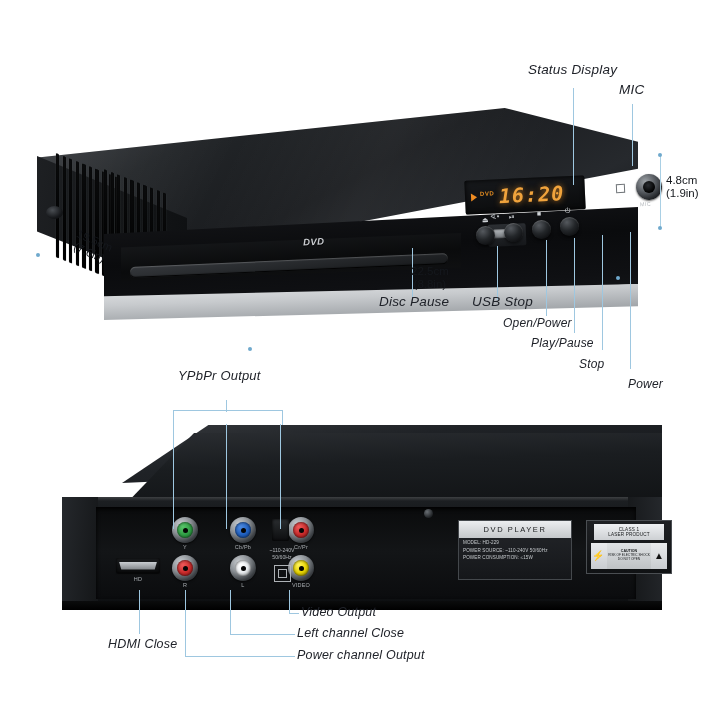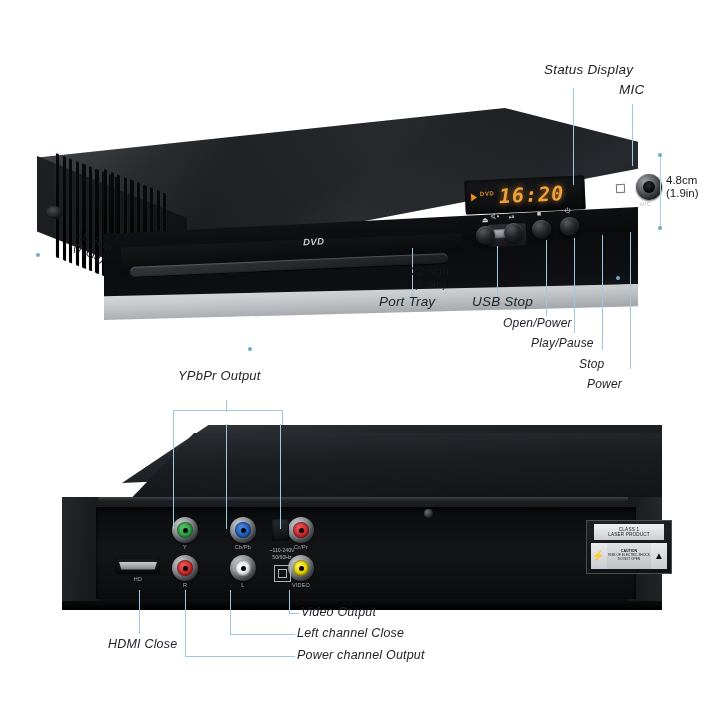--- a/index.html
+++ b/index.html
@@ -263,28 +263,28 @@
 
   <div class="lead v" style="left:573px;top:88px;height:97px;"></div>
   <div class="lead v" style="left:632px;top:104px;height:62px;"></div>
   <div class="lead v" style="left:412px;top:248px;height:52px;"></div>
   <div class="lead v" style="left:497px;top:246px;height:54px;"></div>
   <div class="lead v" style="left:546px;top:240px;height:76px;"></div>
   <div class="lead v" style="left:574px;top:238px;height:95px;"></div>
   <div class="lead v" style="left:602px;top:235px;height:115px;"></div>
   <div class="lead v" style="left:630px;top:232px;height:137px;"></div>
 
-  <div class="callout" style="left:544px;top:62px;font-style:italic;">Status Display</div>
+  <div class="callout" style="left:528px;top:62px;font-style:italic;">Status Display</div>
   <div class="callout" style="left:619px;top:82px;">MIC</div>
-  <div class="callout" style="left:379px;top:294px;">Port Tray</div>
+  <div class="callout" style="left:379px;top:294px;">Disc Pause</div>
   <div class="callout" style="left:472px;top:294px;">USB Stop</div>
   <div class="callout" style="left:503px;top:316px;font-size:12px;">Open/Power</div>
   <div class="callout" style="left:531px;top:336px;font-size:12px;">Play/Pause</div>
   <div class="callout" style="left:579px;top:357px;font-size:12px;">Stop</div>
-  <div class="callout" style="left:587px;top:377px;font-size:12px;">Power</div>
+  <div class="callout" style="left:628px;top:377px;font-size:12px;">Power</div>
 
   <div class="dimline" style="left:38px;top:255px;width:230px;transform-origin:left center;transform:rotate(24deg);"></div>
   <div class="dot" style="left:36px;top:253px;"></div>
   <div class="dot" style="left:248px;top:347px;"></div>
   <div class="dimtext" style="left:73px;top:234px;transform:rotate(24deg);">
     <span>19.5cm</span><br>
     <span>(7.6in)</span>
   </div>
 
   <div class="dimline" style="left:250px;top:348px;width:370px;transform-origin:left center;transform:rotate(-11.2deg);"></div>
@@ -345,20 +345,26 @@
     </div>
     <div class="jlbl" style="left:218px;top:157px;width:42px;">VIDEO</div>
 
     <div class="ac-slot"></div>
     <div class="ac-txt">
       <span>~110-240V</span><br>
       <span>50/60Hz</span>
     </div>
     <div class="cls2"></div>
 
+    <div class="plate">
+      <div class="plate-hd">DVD PLAYER</div>
+      <div class="plate-ln">MODEL: HD-229</div>
+      <div class="plate-ln">POWER SOURCE: ~110-240V 50/60Hz</div>
+      <div class="plate-ln">POWER CONSUMPTION: ≤15W</div>
+    </div>
 
     <div class="laser">
       <div class="laser-top">
         <span>CLASS 1</span>
         <span>LASER PRODUCT</span>
       </div>
       <div class="laser-bot">
         <div class="ltri">
           <span class="bolt">⚡</span>
         </div>

